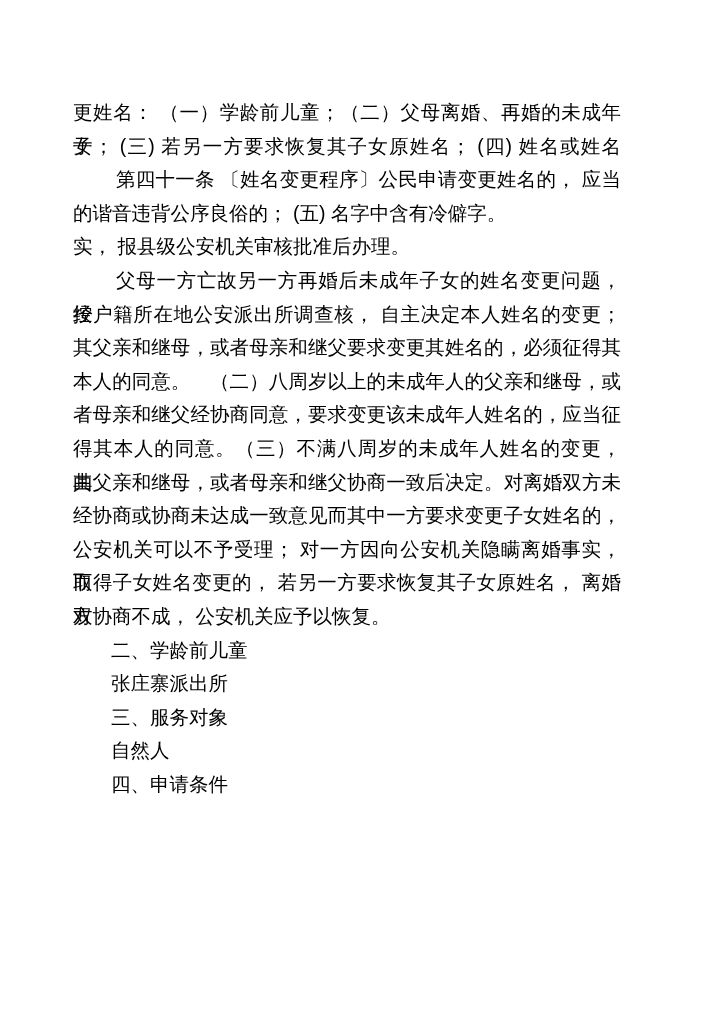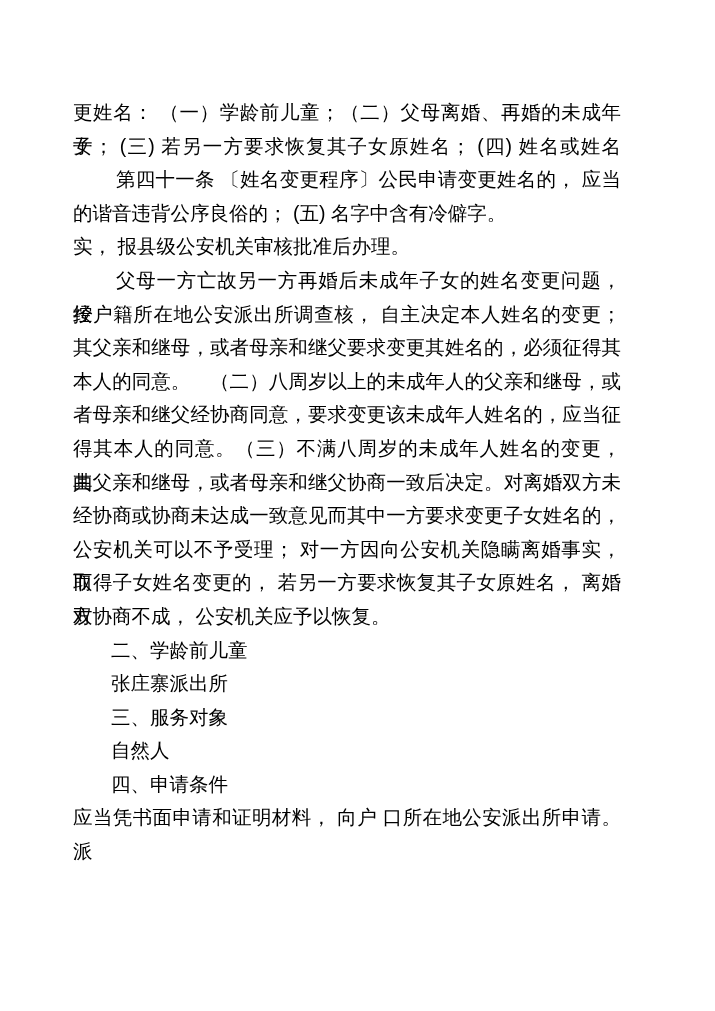--- a/index.html
+++ b/index.html
@@ -52,14 +52,13 @@
   <div class="ln j">其父亲和继母，或者母亲和继父协商一致后决定。对离婚双方未</div>
   <div class="ln j">经协商或协商未达成一致意见而其中一方要求变更子女姓名的，</div>
   <div class="ln j">公安机关可以不予受理； 对一方因向公安机关隐瞒离婚事实， 而</div>
   <div class="ln j">取得子女姓名变更的， 若另一方要求恢复其子女原姓名， 离婚双</div>
   <div class="ln">方协商不成， 公安机关应予以恢复。</div>
   <div class="ln s-ind">二、学龄前儿童</div>
   <div class="ln s-ind">张庄寨派出所</div>
   <div class="ln s-ind">三、服务对象</div>
   <div class="ln s-ind">自然人</div>
   <div class="ln s-ind">四、申请条件</div>
-  <div class="ln j">应当凭书面申请和证明材料， 向户 口所在地公安派出所申请。派</div>
 </div>
 
 </body></html>

